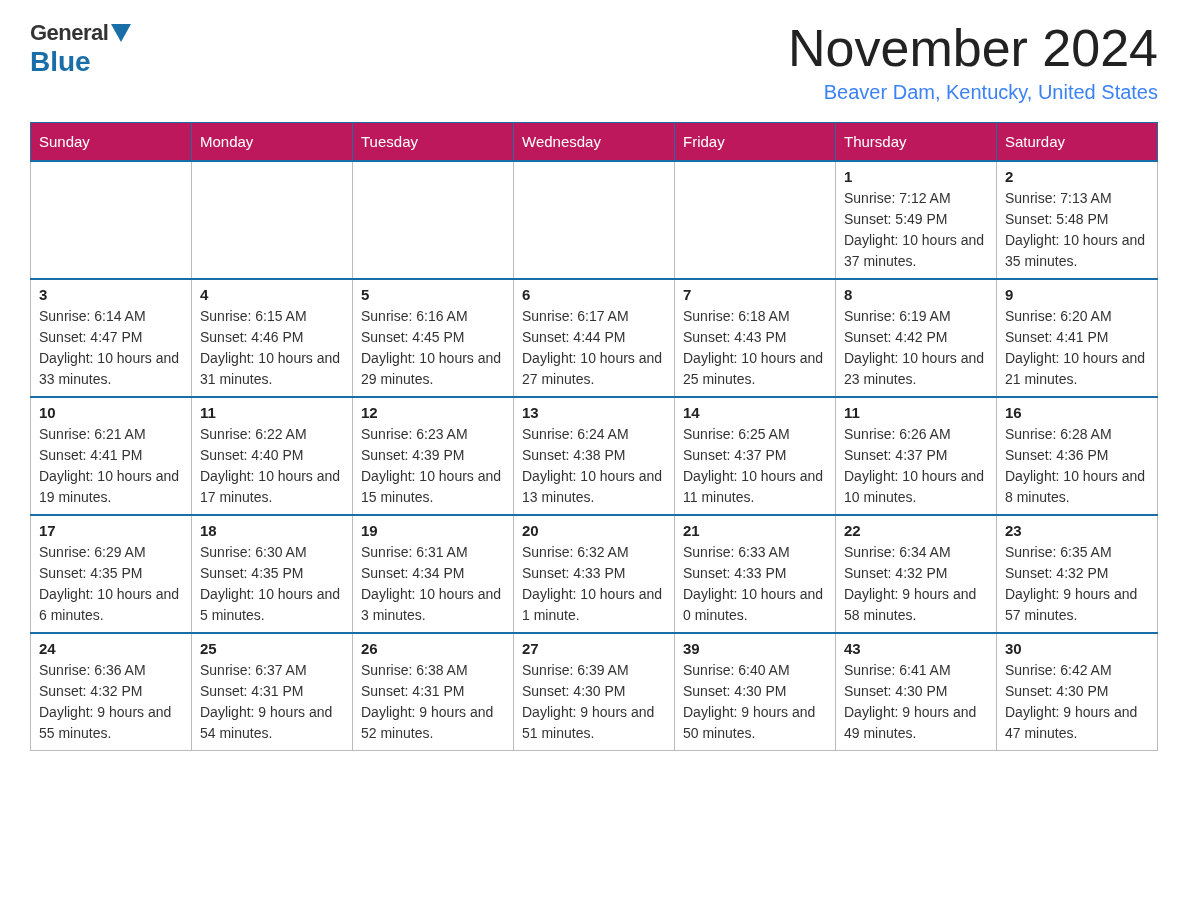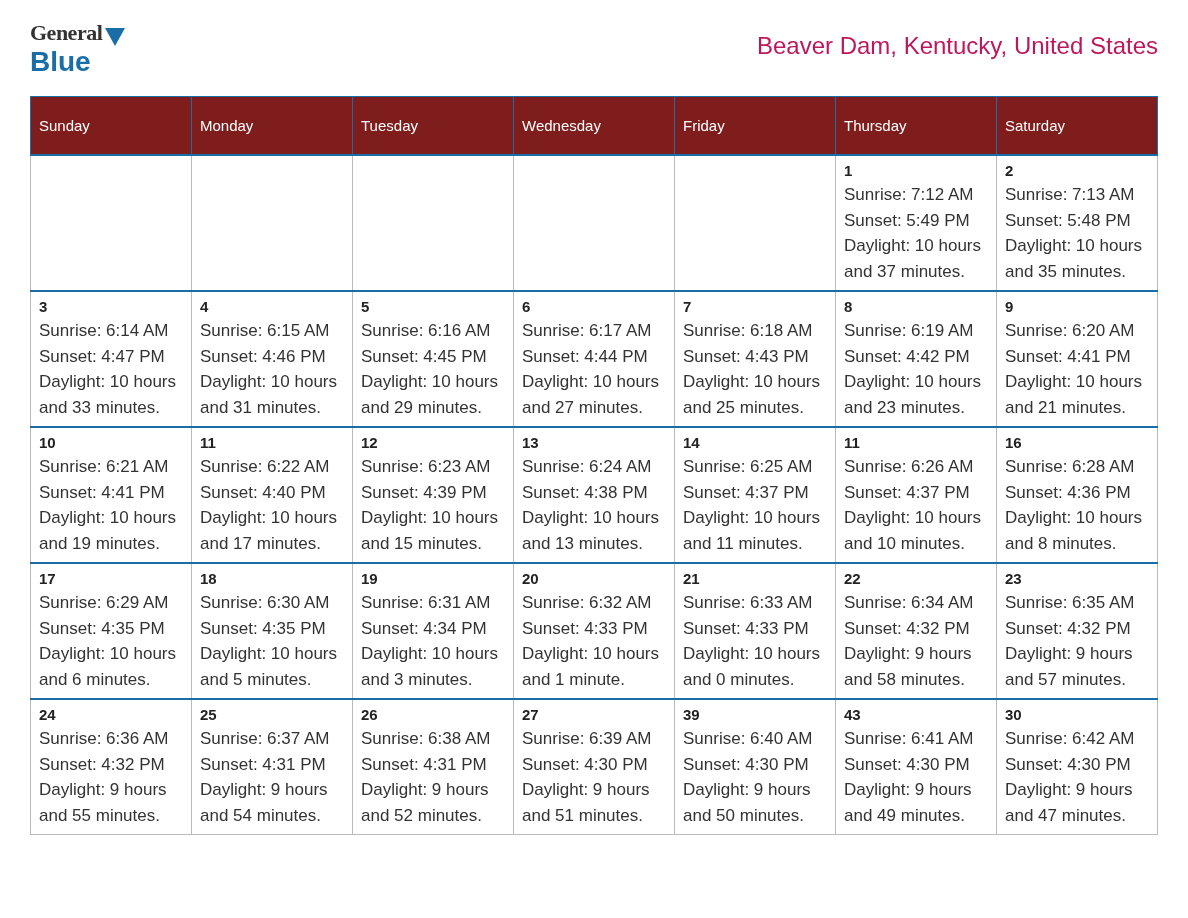--- a/index.html
+++ b/index.html
@@ -16,22 +16,21 @@
       align-items: flex-start;
       margin-bottom: 18px;
     }
     .logo {
       display: flex;
       flex-direction: column;
       align-items: flex-start;
     }
     .logo-top {
       display: flex;
-      align-items: flex-end;
-      font-family: Liberation Serif, serif;
+      align-items: flex-start;
     }
     .logo-general {
       font-size: 22px;
       font-weight: bold;
       color: #333;
       letter-spacing: -0.5px;
     }
     .logo-triangle {
       width: 0;
       height: 0;
@@ -49,33 +48,33 @@
     .title-block {
       text-align: right;
     }
     .month-title {
       font-size: 52px;
       font-weight: 300;
       color: #222;
       line-height: 1.1;
     }
     .location-title {
-      font-size: 24px;
-      color: #be185d;
-      margin-top: 12px;
+      font-size: 20px;
+      color: #3b82f6;
+      margin-top: 4px;
     }
     .calendar {
       width: 100%;
       border-collapse: collapse;
       border: 1px solid #999;
     }
     .calendar th {
-      background-color: #7f1d1d;
+      background-color: #be185d;
       color: #fff;
-      padding: 20px 8px;
+      padding: 10px 8px;
       font-size: 15px;
       font-weight: normal;
       text-align: left;
       border: 1px solid #1a6ea8;
     }
     .calendar td {
       vertical-align: top;
       padding: 6px 8px;
       border: 1px solid #bbb;
       width: 14.28%;
@@ -88,40 +87,41 @@
       border-top: 2px solid #1a6ea8;
     }
     .day-number {
       font-size: 15px;
       font-weight: bold;
       color: #222;
       display: block;
       margin-bottom: 3px;
     }
     .day-info {
-      font-size: 17px;
+      font-size: 14px;
       color: #333;
       line-height: 1.5;
     }
     .empty-cell {
       background: #fff;
     }
   </style>
 </head>
 <body>
 
 <div class="header">
   <div class="logo">
     <div class="logo-top">
       <span class="logo-general">General</span>
       <div class="logo-triangle"></div>
     </div>
     <span class="logo-blue-line">Blue</span>
   </div>
   <div class="title-block">
+    <div class="month-title">November 2024</div>
     <div class="location-title">Beaver Dam, Kentucky, United States</div>
   </div>
 </div>
 
 <table class="calendar">
   <thead>
     <tr>
       <th>Sunday</th>
       <th>Monday</th>
       <th>Tuesday</th>

